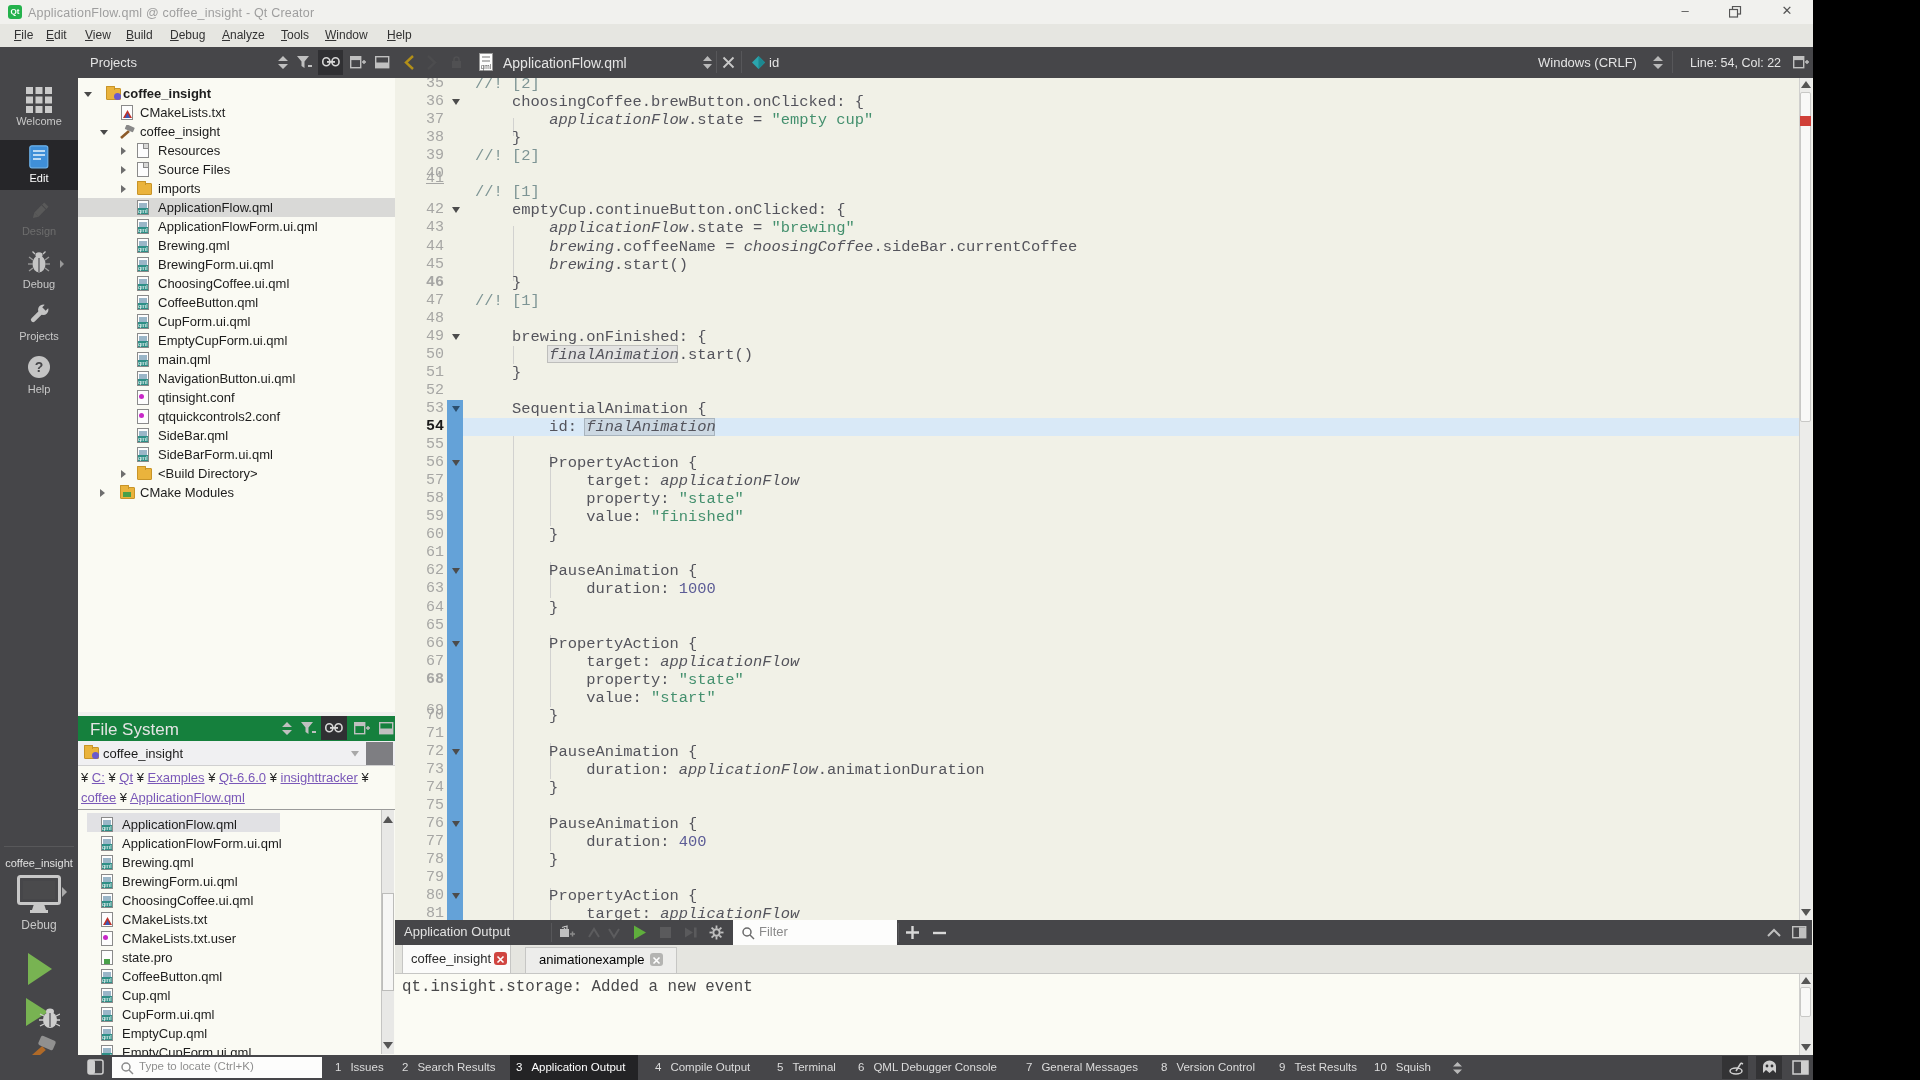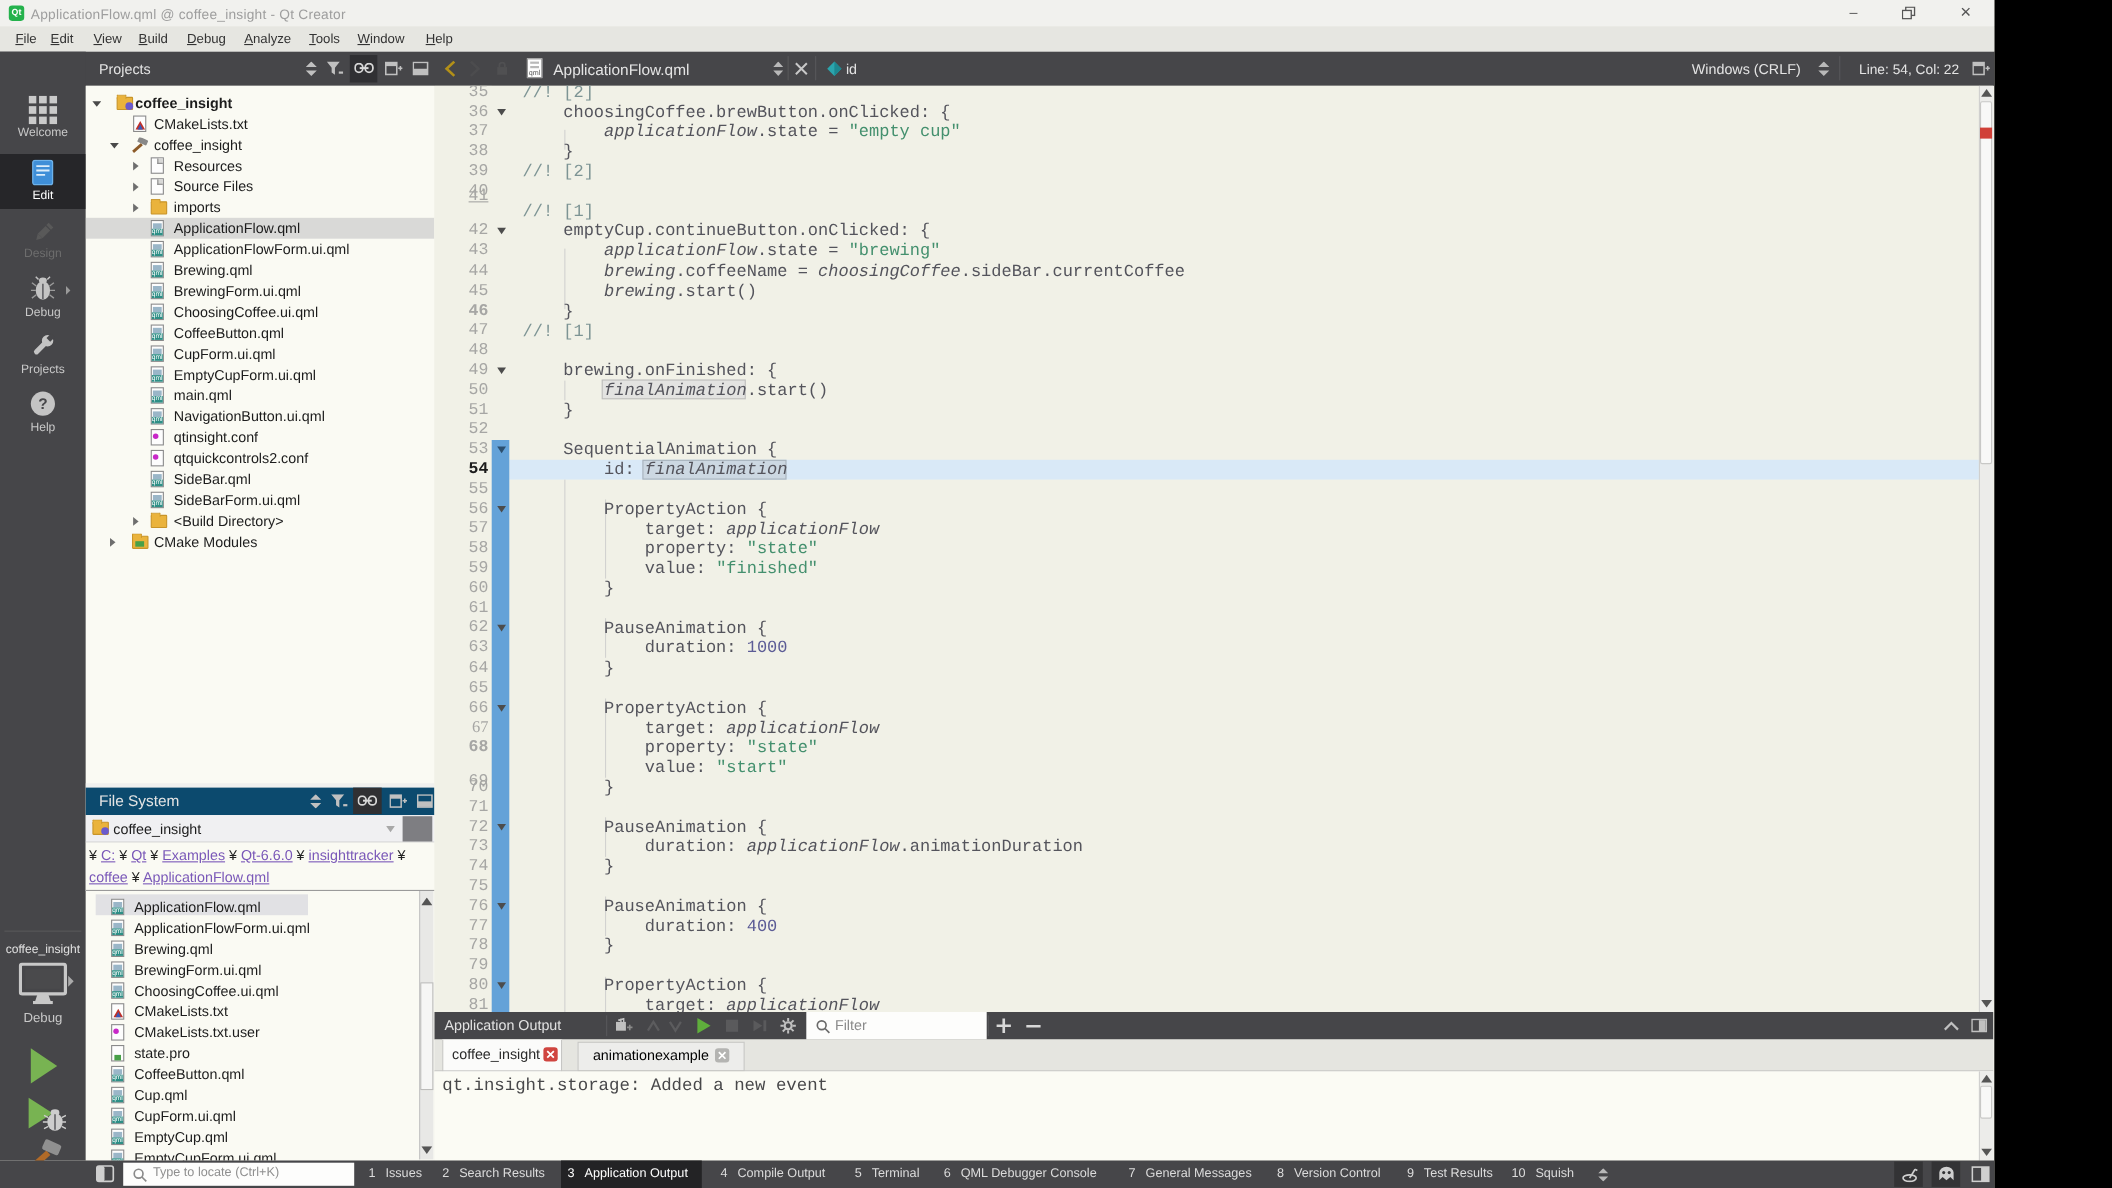--- a/index.html
+++ b/index.html
@@ -26,21 +26,21 @@
 .arrow-c{position:absolute;width:0;height:0;border-left:5px solid #6e6e6e;border-top:4px solid transparent;border-bottom:4px solid transparent;top:6px}
 .arrow-o{position:absolute;width:0;height:0;border-top:5px solid #494949;border-left:4px solid transparent;border-right:4px solid transparent;top:8px}
 
 .i-folder{position:absolute;width:15px;height:12px;background:#eab33c;border:1px solid #c89428;border-radius:1px;top:4px}
 .i-folder:before{content:"";position:absolute;left:-1px;top:-3px;width:7px;height:3px;background:#eab33c;border:1px solid #c89428;border-bottom:none;border-radius:1px 1px 0 0}
 .i-page{position:absolute;width:12px;height:15px;background:#fdfdfd;border:1px solid #8a8a8a;top:2px}.i-page.corner:after{content:"";position:absolute;right:0;top:0;width:4px;height:4px;background:#d8d8d6;border-left:1px solid #8a8a8a;border-bottom:1px solid #8a8a8a}
 .i-qml:after{content:"qml";position:absolute;left:0;bottom:0;width:10px;font-size:6px;line-height:6px;color:#fff;background:#2e8f86;letter-spacing:0}
 .i-qml:before{content:"";position:absolute;left:1px;top:2px;width:8px;height:5px;background:#9ab6c8}
 
 #fspanel{position:absolute;left:78px;top:712px;width:317px;height:343px;background:#fafaf3}
-#fsheader{position:absolute;left:0;top:4px;width:317px;height:25px;background:#0c4a6e;color:#e4e4e4;font-size:14px}
+#fsheader{position:absolute;left:0;top:4px;width:317px;height:25px;background:#15803d;color:#e4e4e4;font-size:17px}
 #fscombo{position:absolute;left:0;top:29px;width:317px;height:25px;background:#f0f0f2;border-bottom:1px solid #d0d0d0}
 #fscrumb{position:absolute;left:0;top:54px;width:317px;height:44px;background:#fafaf3;font-size:13px;color:#232323;border-bottom:1px solid #9a9a9a}
 #fscrumb a{color:#7a58b8;text-decoration:underline}
 #fslist{position:absolute;left:0;top:98px;width:317px;height:245px;overflow:hidden}
 
 #editor{position:absolute;left:395px;top:78px;width:1417px;height:842px;background:#f1f1e7;overflow:hidden}
 #gutter{position:absolute;left:0;top:0;width:52px;height:842px;background:#f1f1e7;color:#a6a6a4;font-family:"Liberation Mono",monospace;font-size:15px;text-align:right}
 .lnum{position:absolute;right:3px;width:44px}
 #code{position:absolute;left:80px;top:0;font-family:"Liberation Mono",monospace;font-size:15.45px;color:#54545c;white-space:pre}
 .cl{position:absolute;left:0;height:19px;white-space:pre}
@@ -520,21 +520,21 @@
         <div class="lnum" style="top:394.1px;">57</div>
         <div class="lnum" style="top:412.2px;">58</div>
         <div class="lnum" style="top:430.2px;">59</div>
         <div class="lnum" style="top:448.2px;">60</div>
         <div class="lnum" style="top:466.3px;">61</div>
         <div class="lnum" style="top:484.4px;">62</div>
         <div class="lnum" style="top:502.4px;">63</div>
         <div class="lnum" style="top:520.5px;">64</div>
         <div class="lnum" style="top:538.5px;">65</div>
         <div class="lnum" style="top:556.6px;">66</div>
-        <div class="lnum" style="top:574.6px;font-family:Liberation Serif, serif;">67</div>
+        <div class="lnum" style="top:574.6px;">67</div>
         <div class="lnum" style="top:592.6px;font-weight:bold;">68</div>
         <div class="lnum" style="top:624px;">69</div>
         <div class="lnum" style="top:628.8px;">70</div>
         <div class="lnum" style="top:646.8px;">71</div>
         <div class="lnum" style="top:664.9px;">72</div>
         <div class="lnum" style="top:682.9px;">73</div>
         <div class="lnum" style="top:701.0px;">74</div>
         <div class="lnum" style="top:719.0px;">75</div>
         <div class="lnum" style="top:737.1px;">76</div>
         <div class="lnum" style="top:755.1px;">77</div>

